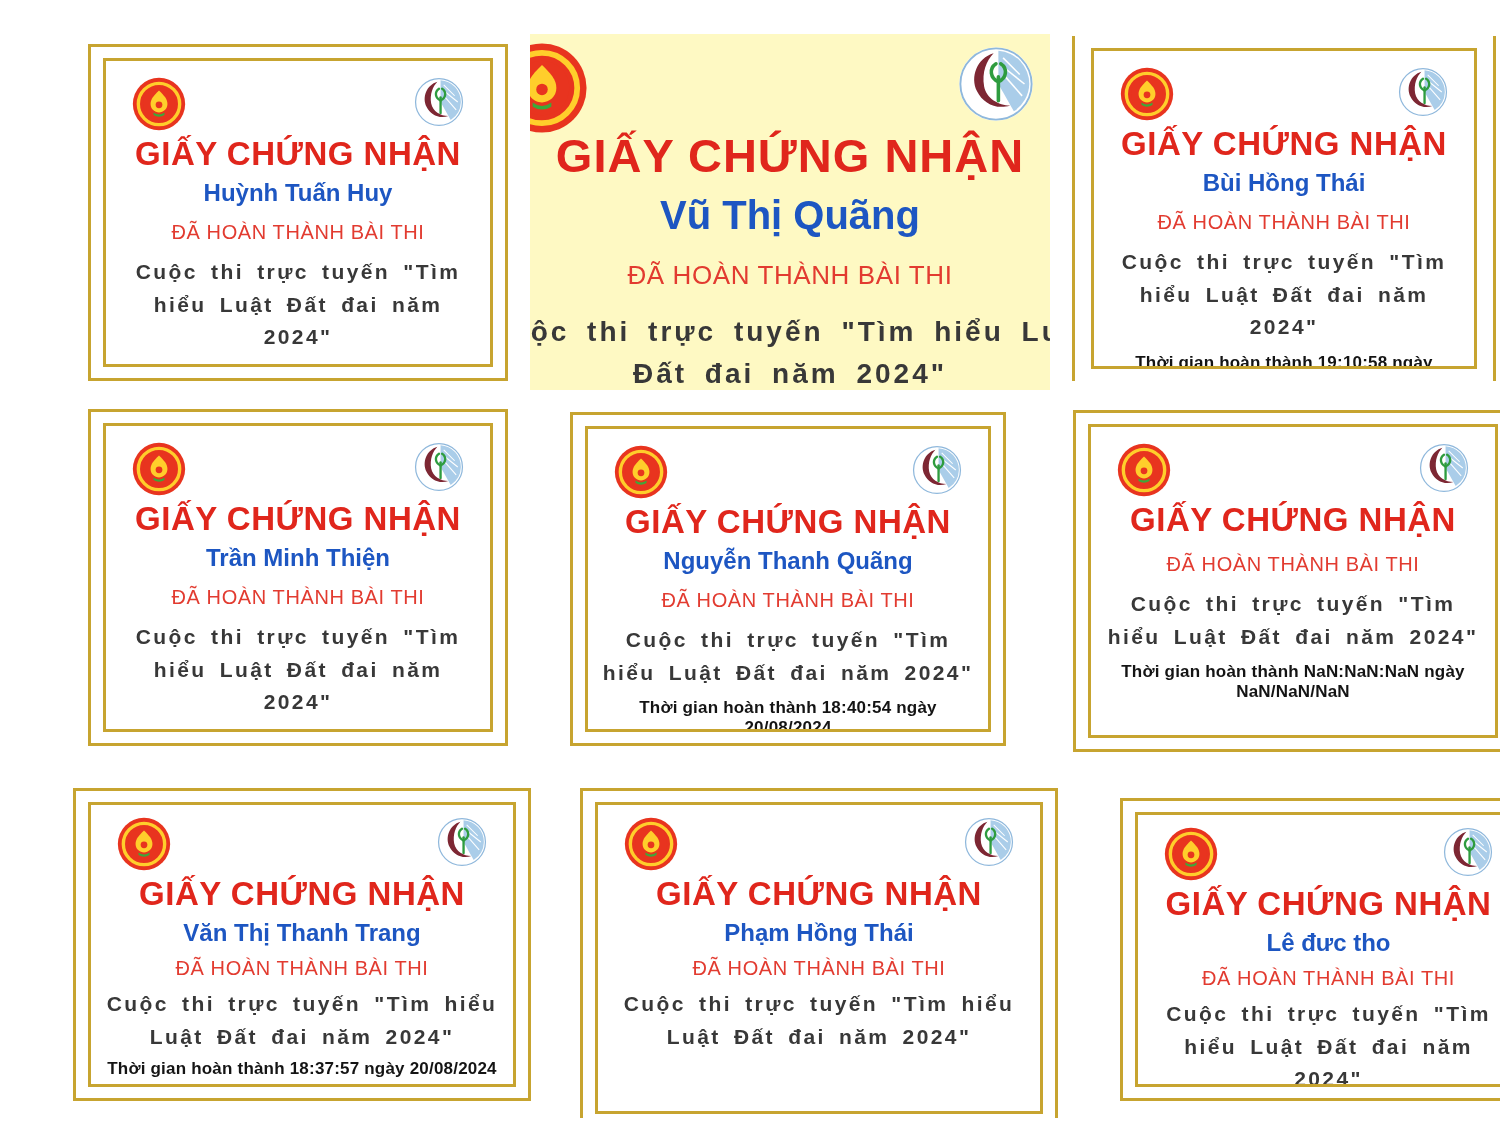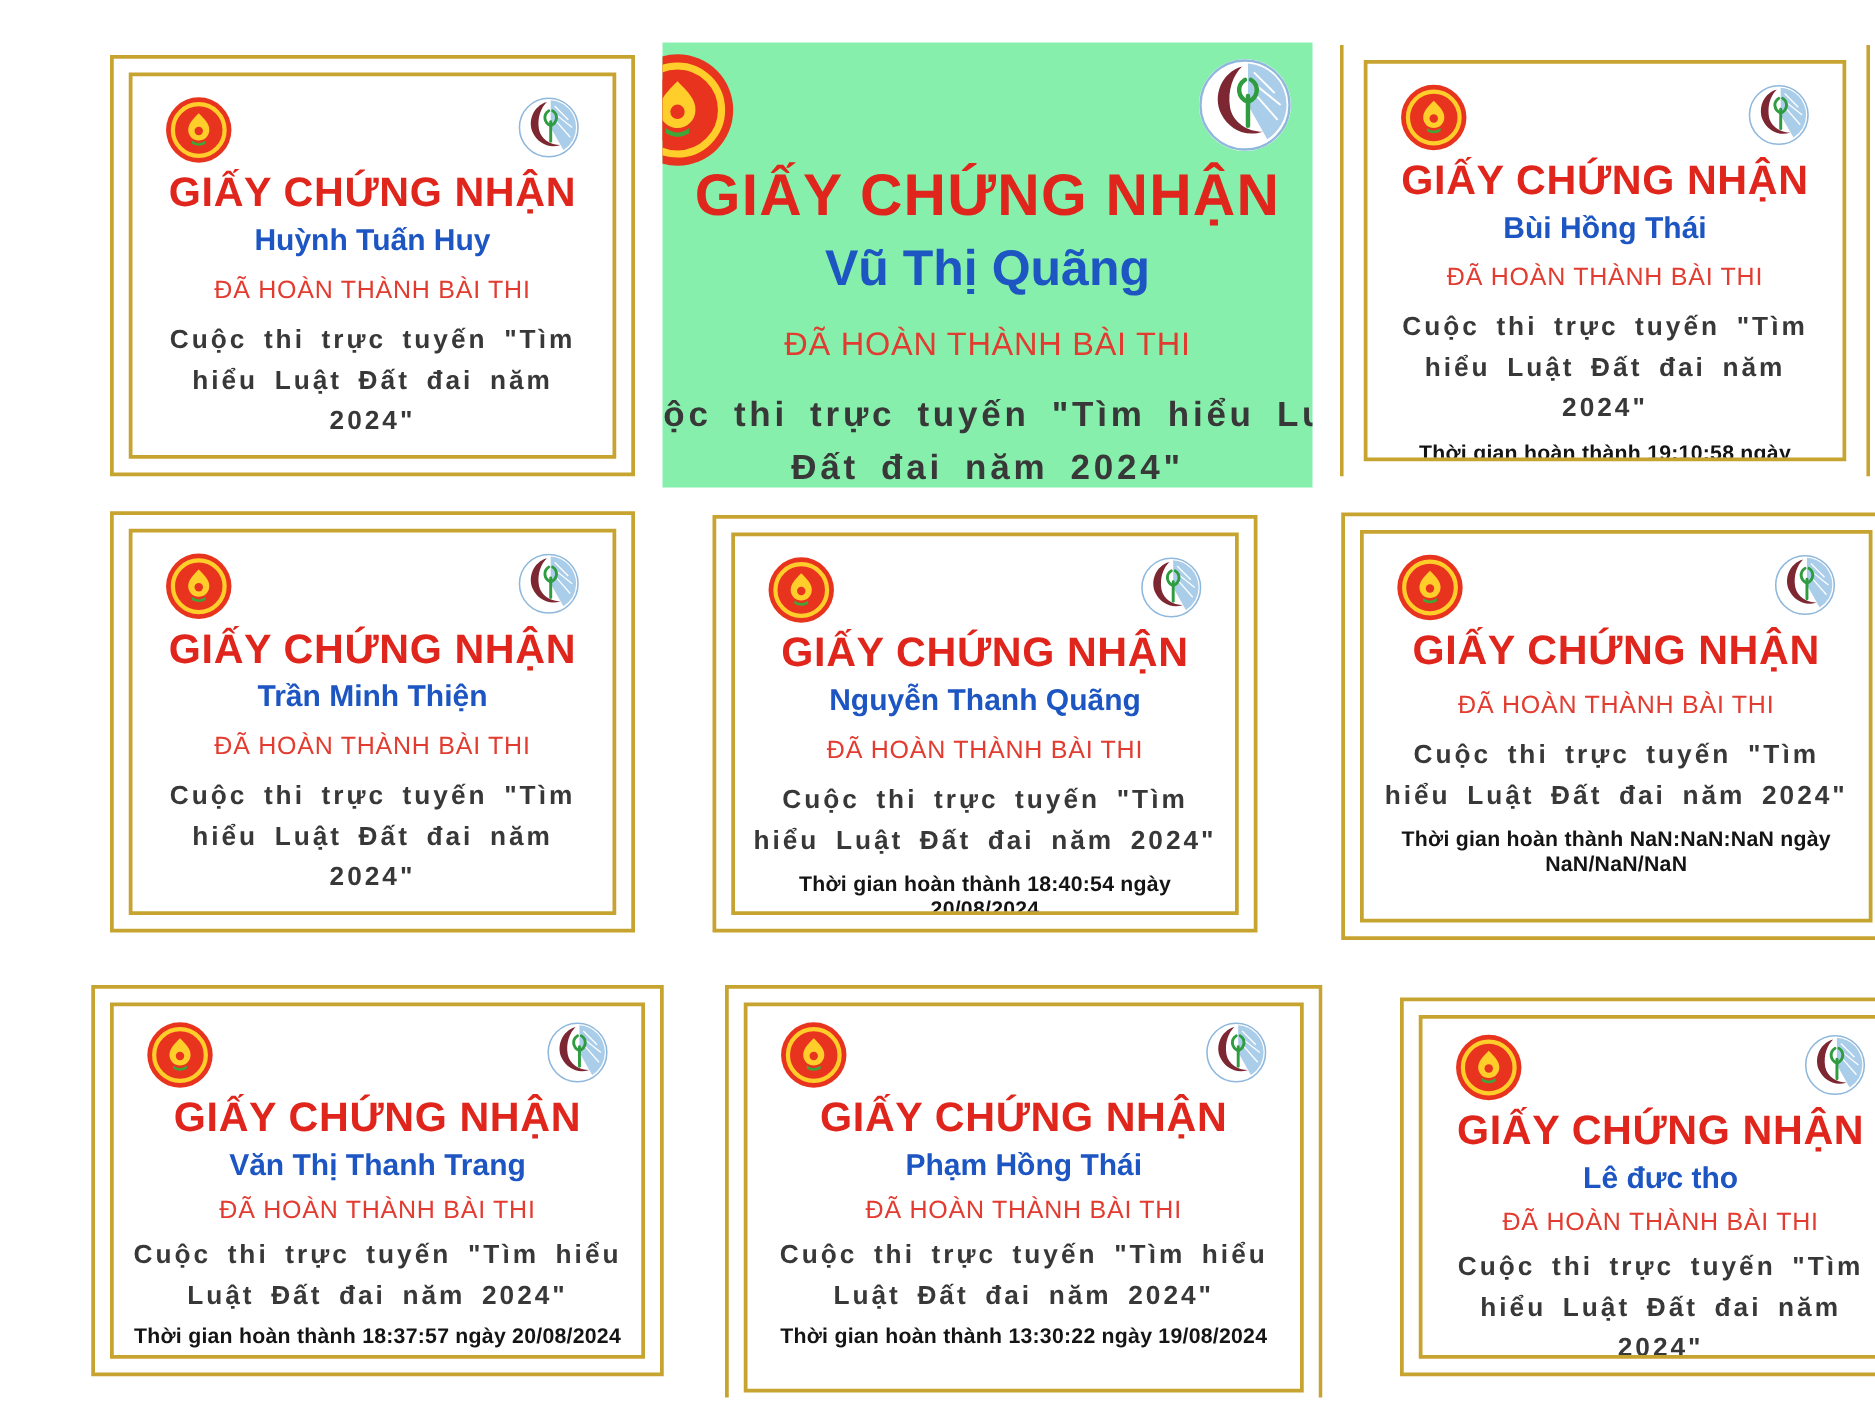--- a/index.html
+++ b/index.html
@@ -6,21 +6,21 @@
     --gold:#C7A430;
     --red:#E0261C;
     --red2:#E23B30;
     --blue:#1D56C2;
     --ink:#383838;
     --ink2:#141414;
   }
   html,body{margin:0;padding:0;background:#ffffff;}
   body{font-family:"Liberation Sans", sans-serif;}
   .board{position:relative;width:1500px;height:1125px;background:#fff;overflow:hidden;}
-  .cell{position:absolute;box-sizing:border-box;background:#86efac;}
+  .cell{position:absolute;box-sizing:border-box;background:#fef9c3;}
   .card{height:100%;box-sizing:border-box;border:3px solid var(--gold);padding:11px 12px;background:#fff;}
   .inner{height:100%;box-sizing:border-box;border:3px solid var(--gold);text-align:center;position:relative;padding:8px 6px 0;overflow:hidden;}
   .logos{display:flex;justify-content:space-between;align-items:flex-start;padding:8px 20px 0;}
   .emblem{width:54px;height:54px;display:block;}
   .minlogo{width:50px;height:50px;display:block;}
   .title{color:var(--red);font-size:33px;font-weight:bold;margin:4px 0 0;letter-spacing:.5px;}
   .name{color:var(--blue);font-size:24px;font-weight:bold;margin-top:6px;}
   .status{color:var(--red2);font-size:20px;font-weight:normal;margin-top:14px;letter-spacing:.6px;}
   .contest{color:var(--ink);font-size:21px;font-weight:600;letter-spacing:2.4px;word-spacing:5px;line-height:1.55;margin:12px 4px 0;}
   .time{color:var(--ink2);font-size:17px;font-weight:bold;margin-top:9px;letter-spacing:.2px;}
@@ -373,21 +373,20 @@
       <path d="M34 30 C27 27 26 19 32 15"></path>
       <path d="M34 30 C41 27 42 19 36 15"></path>
     </g>
   </svg>
 </span>
         </div>
         <h2 class="title">GIẤY CHỨNG NHẬN</h2>
         <div class="name">Phạm Hồng Thái</div>
         <div class="status">ĐÃ HOÀN THÀNH BÀI THI</div>
         <p class="contest">Cuộc thi trực tuyến "Tìm hiểu Luật Đất đai năm 2024"</p>
-        <div class="time">Thời gian hoàn thành 13:30:22 ngày 19/08/2024</div>
       </div>
     </div>
   </figure>
 
   <figure class="cell short" id="c9">
     <div class="card">
       <div class="inner">
         <div class="logos">
           <span class="emblem icon-emblem">
   <svg viewBox="0 0 64 64" width="100%" height="100%" aria-hidden="true">

